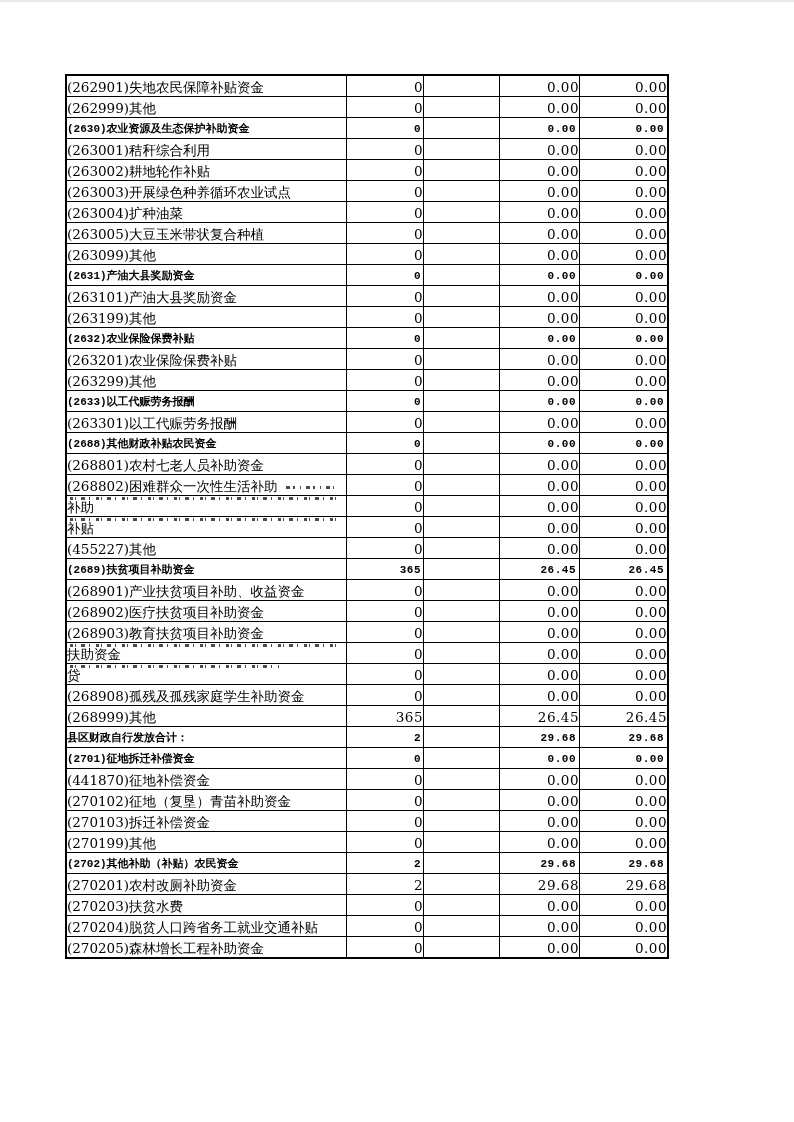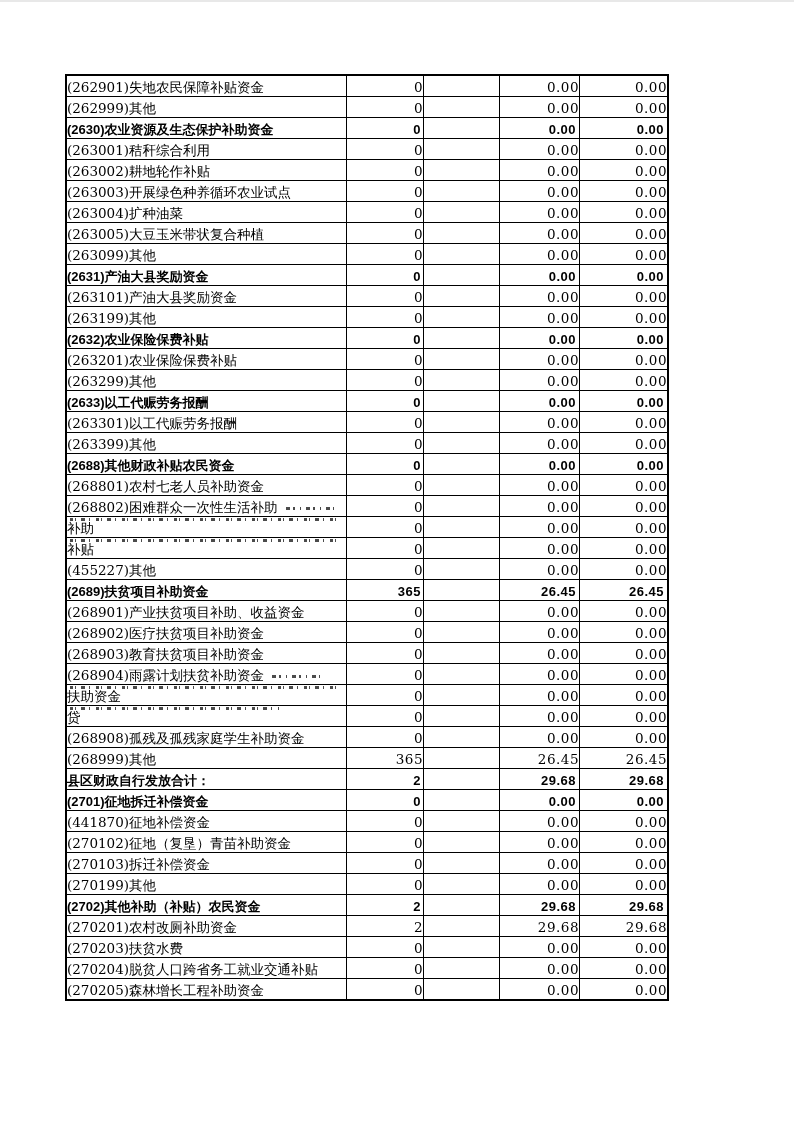--- a/index.html
+++ b/index.html
@@ -29,23 +29,23 @@
     font-size:13.5px;
     line-height:17px;
   }
   td.col-label{width:279px;padding:0 2px 2px 3px;position:relative;}
   td.col-qty{width:74px;text-align:right;padding:0 5px 2px 0;}
   td.col-blank{width:75px;}
   td.col-a1{width:76px;text-align:right;padding:0 8px 2px 0;}
   td.col-a2{width:84px;text-align:right;padding:0 8px 2px 0;}
   .num{letter-spacing:0.5px;}
   tr.bold td{
-    font-family:Liberation Sans, sans-serif;
+    font-family:Liberation Mono, monospace;
     font-weight:700;
-    font-size:13px;
+    font-size:11px;
   }
   tr.bold td.col-qty{padding-right:2px;}
   tr.bold td.col-a1,tr.bold td.col-a2{padding-right:3px;}
   
   .strip{
     position:absolute;top:1px;left:3px;height:3px;
     background:
       repeating-linear-gradient(90deg,
         #2b2b2b 0 3px, transparent 3px 5px,
         #2b2b2b 5px 6px, transparent 6px 11px,
@@ -250,31 +250,20 @@
     <td class="col-label">
       
       <span class="lbl">(263301)以工代赈劳务报酬</span>
       
     </td>
     <td class="col-qty num">0</td>
     <td class="col-blank"></td>
     <td class="col-a1 num">0.00</td>
     <td class="col-a2 num">0.00</td>
   </tr>
-        <tr>
-    <td class="col-label">
-      
-      <span class="lbl">(263399)其他</span>
-      
-    </td>
-    <td class="col-qty num">0</td>
-    <td class="col-blank"></td>
-    <td class="col-a1 num">0.00</td>
-    <td class="col-a2 num">0.00</td>
-  </tr>
         <tr class="bold">
     <td class="col-label">
       
       <span class="lbl">(2688)其他财政补贴农民资金</span>
       
     </td>
     <td class="col-qty num">0</td>
     <td class="col-blank"></td>
     <td class="col-a1 num">0.00</td>
     <td class="col-a2 num">0.00</td>
@@ -365,31 +354,20 @@
     <td class="col-qty num">0</td>
     <td class="col-blank"></td>
     <td class="col-a1 num">0.00</td>
     <td class="col-a2 num">0.00</td>
   </tr>
         <tr>
     <td class="col-label">
       
       <span class="lbl">(268903)教育扶贫项目补助资金</span>
       
-    </td>
-    <td class="col-qty num">0</td>
-    <td class="col-blank"></td>
-    <td class="col-a1 num">0.00</td>
-    <td class="col-a2 num">0.00</td>
-  </tr>
-        <tr>
-    <td class="col-label">
-      
-      <span class="lbl">(268904)雨露计划扶贫补助资金</span>
-      <span class="trail"></span>
     </td>
     <td class="col-qty num">0</td>
     <td class="col-blank"></td>
     <td class="col-a1 num">0.00</td>
     <td class="col-a2 num">0.00</td>
   </tr>
         <tr>
     <td class="col-label">
       <div class="strip" style="width: 97%;"></div>
       <span class="lbl">扶助资金</span>

